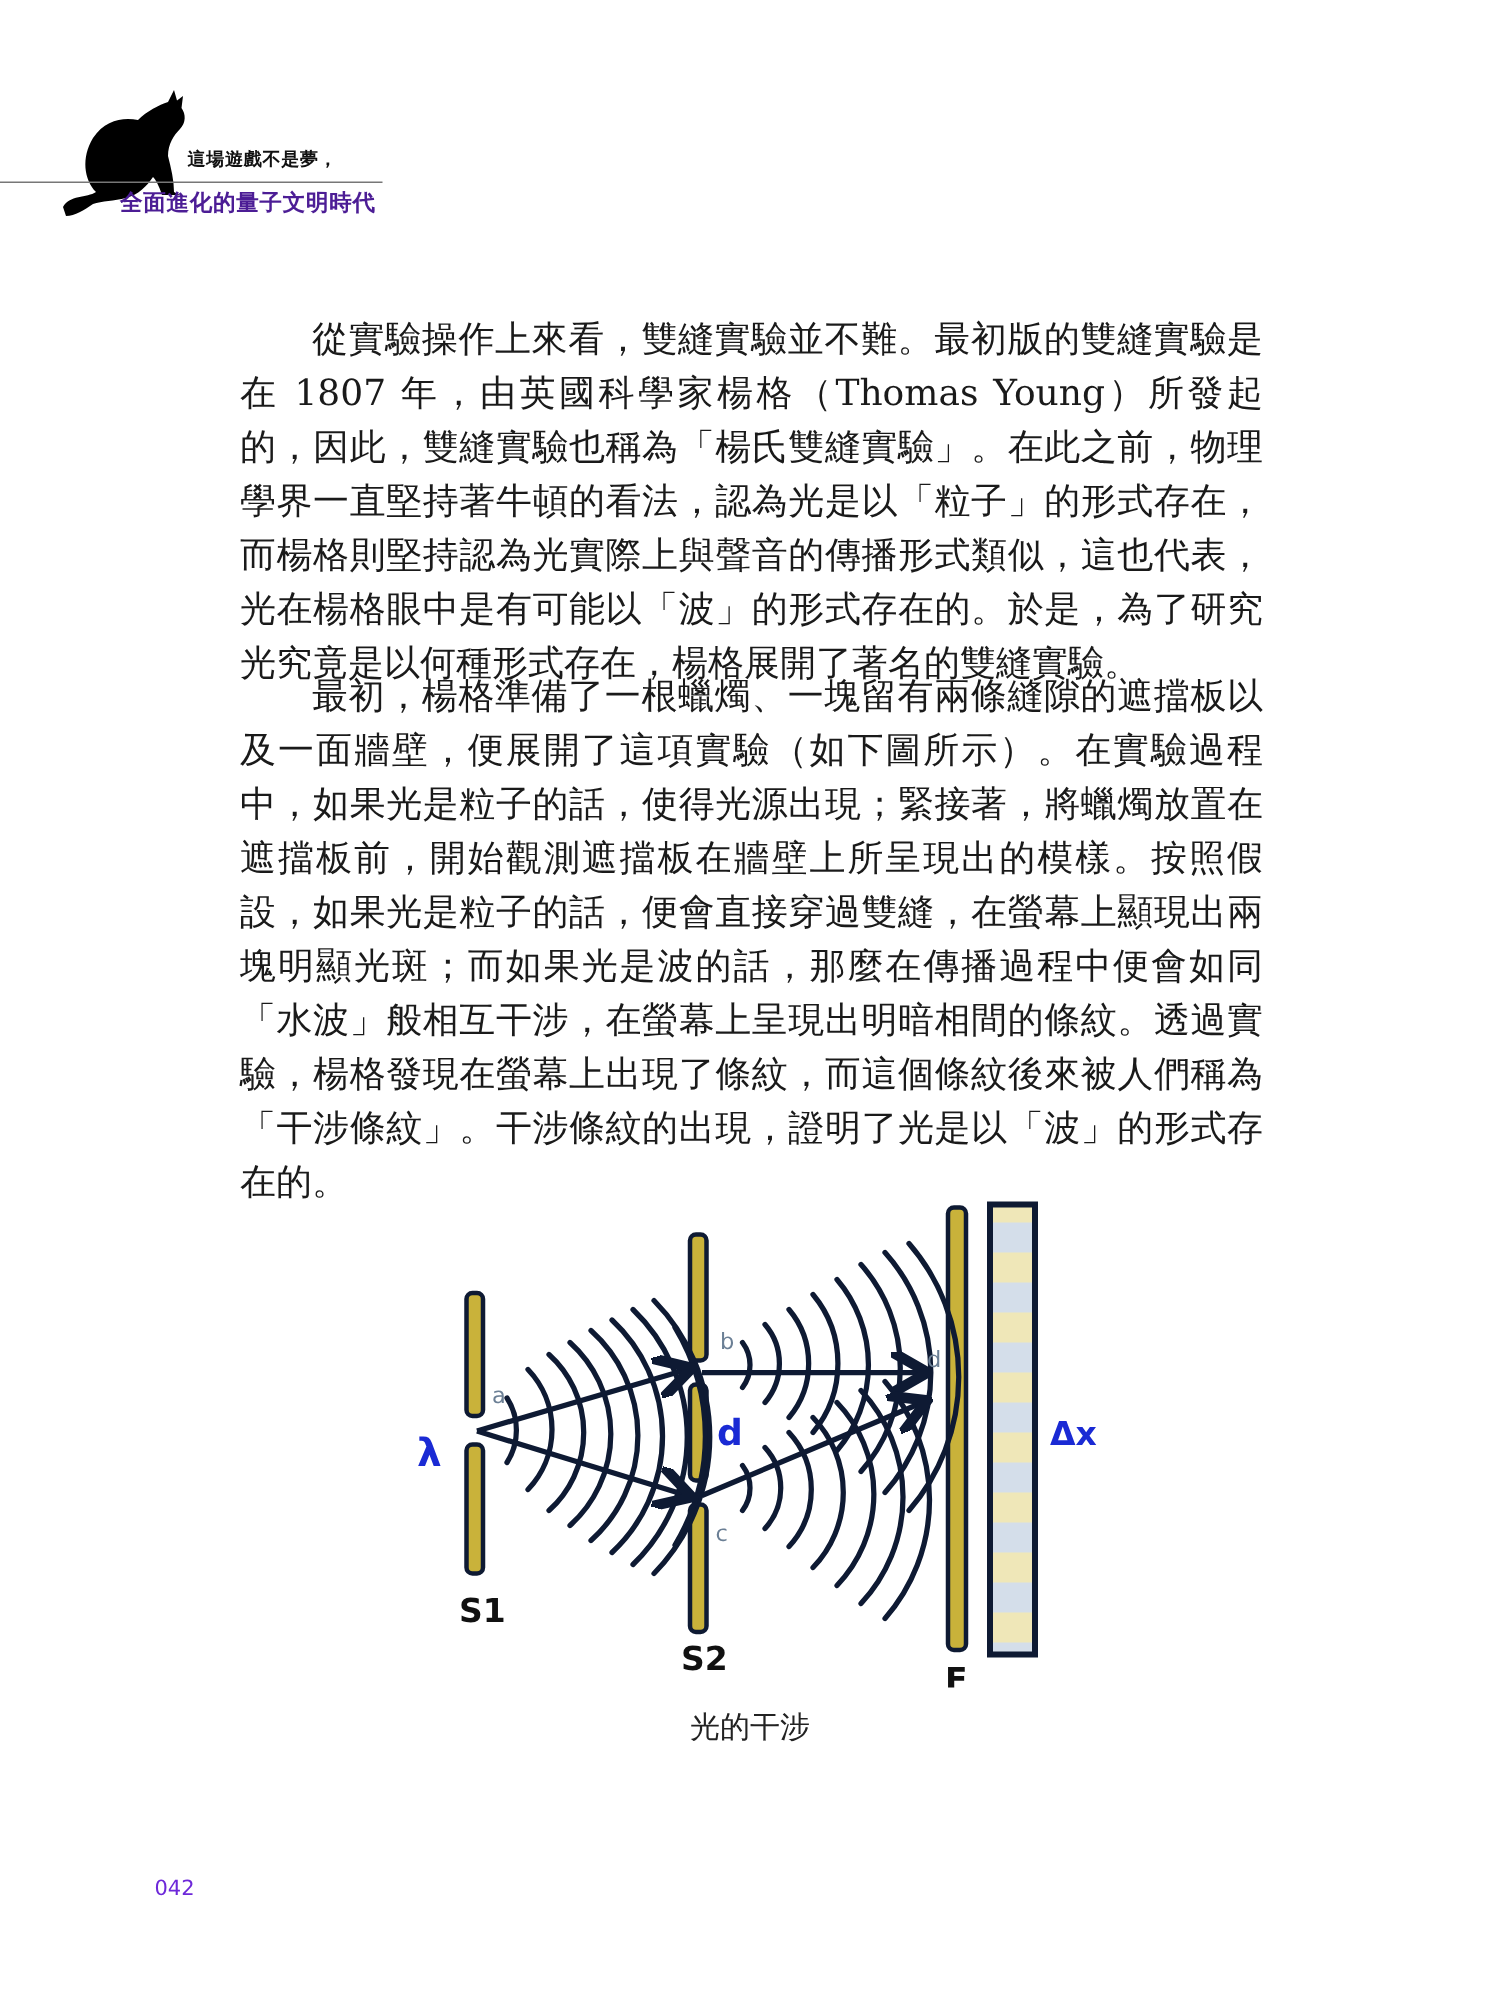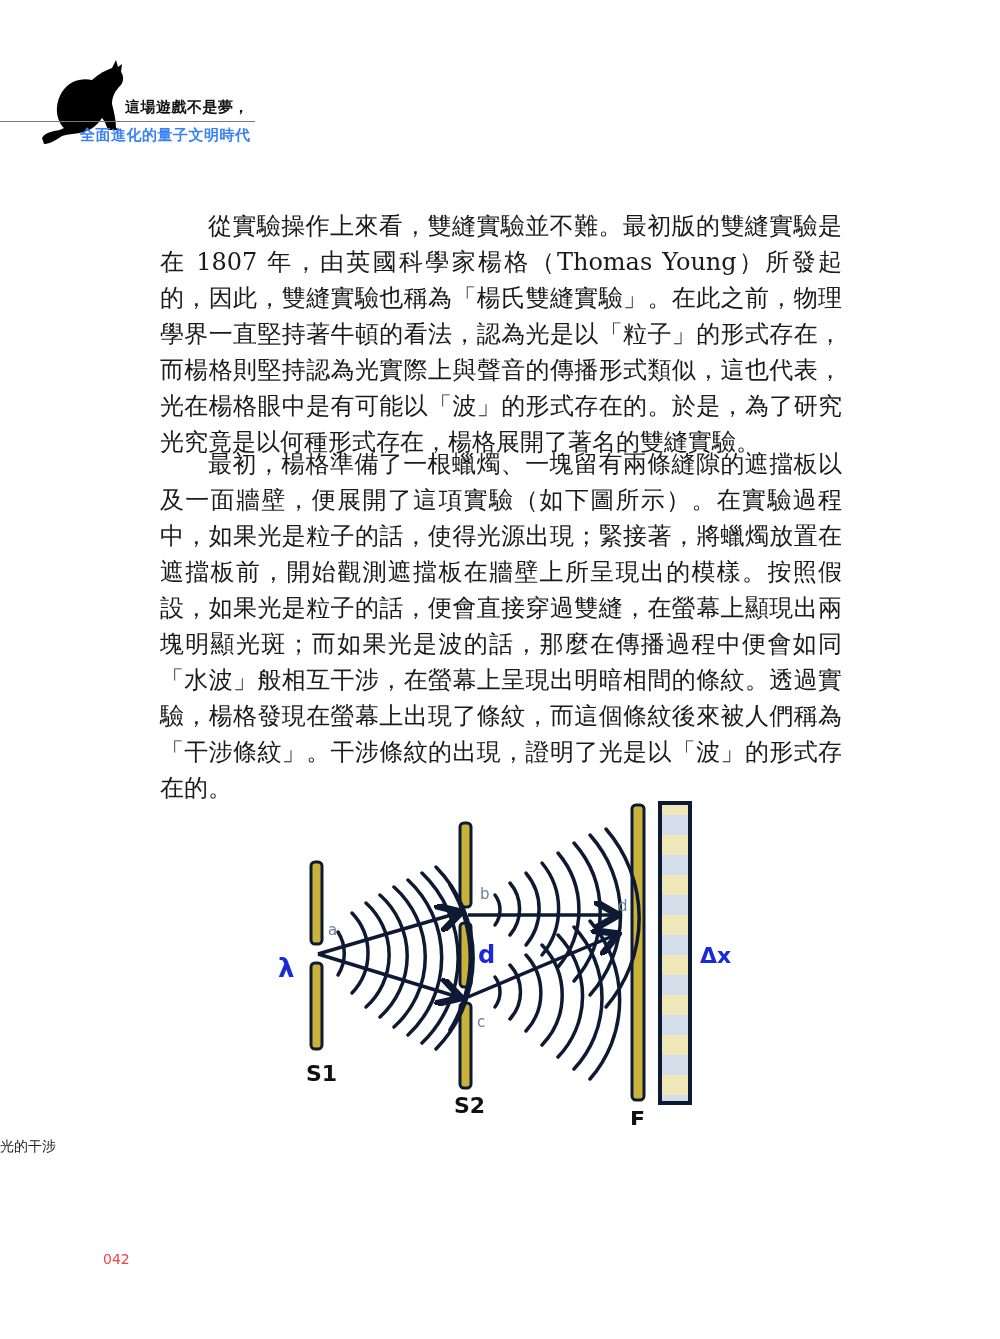--- a/index.html
+++ b/index.html
@@ -2,34 +2,34 @@
 <html><head>
 <meta charset="utf-8">
 <style>
   html, body { margin: 0; padding: 0; background: #ffffff; }
   body { width: 1000px; height: 1339px; position: relative; overflow: hidden;
          font-family: "DejaVu Serif", "Liberation Serif", serif; color: #1a1a1a; }
   .header { position: absolute; left: 0; top: 40px; width: 300px; height: 120px; }
   .header-rule { position: absolute; left: 0; top: 81px; width: 255px; height: 1px; background: #777; }
   .cat { position: absolute; left: 36px; top: 10px; }
   .header-line1 { position: absolute; left: 125px; top: 58px; font-family: "DejaVu Sans", sans-serif;
-                  font-size: 15px; font-weight: bold; letter-spacing: 0.5px; color: #111; }
+                  font-size: 12px; font-weight: bold; letter-spacing: 0.5px; color: #111; }
   .header-line2 { position: absolute; left: 80px; top: 86px; font-family: "DejaVu Sans", sans-serif;
-                  font-size: 15px; font-weight: bold; letter-spacing: 0.5px; color: #3b82f6; }
+                  font-size: 15px; font-weight: bold; letter-spacing: 0.5px; color: #4c1d95; }
   .body-text { position: absolute; left: 160px; width: 682px; font-size: 24px; line-height: 36px;
                text-align: justify; text-justify: inter-character; }
   .p1 { top: 208px; }
   .p2 { top: 446px; }
   .body-text p { margin: 0; text-indent: 2em; }
   .figure { position: absolute; left: 270px; top: 795px; width: 480px; height: 330px; }
-  .caption { position: absolute; left: 0; width: 1000px; top: 1138px; text-align: left;
-             font-family: "DejaVu Sans", sans-serif; font-size: 14px; color: #222; }
+  .caption { position: absolute; left: 0; width: 1000px; top: 1138px; text-align: center;
+             font-family: "DejaVu Sans", sans-serif; font-size: 20px; color: #222; }
   .caption span { margin-left: 0px; }
   .page-number { position: absolute; left: 103px; top: 1251px; font-family: "DejaVu Sans", sans-serif;
-                 font-size: 14px; color: #ef4444; }
+                 font-size: 14px; color: #6d28d9; }
   .lbl-blue { font-family: "DejaVu Sans", sans-serif; font-weight: bold; fill: #1a2ad4; }
   .lbl-black { font-family: "DejaVu Sans", sans-serif; font-weight: bold; fill: #111; }
   .lbl-gray { font-family: "DejaVu Sans", sans-serif; fill: #6b7f95; }
 </style>
 </head>
 <body>
 
 <div class="header">
   <svg class="cat" width="100" height="100" viewBox="0 0 100 100">
     <path d="M6,88 C10,80 22,82 28,78 C20,70 18,55 26,42 C34,30 46,28 56,30 C62,24 70,20 76,18 L80,10 L82,17 L86,14 L85,22 C88,26 88,32 84,36 C80,40 76,46 76,54 C78,62 80,70 80,78 L84,80 L72,80 C70,74 68,70 66,68 C62,74 56,80 48,82 C40,84 32,84 26,86 C20,90 14,94 8,94 Z" fill="#000"></path>

